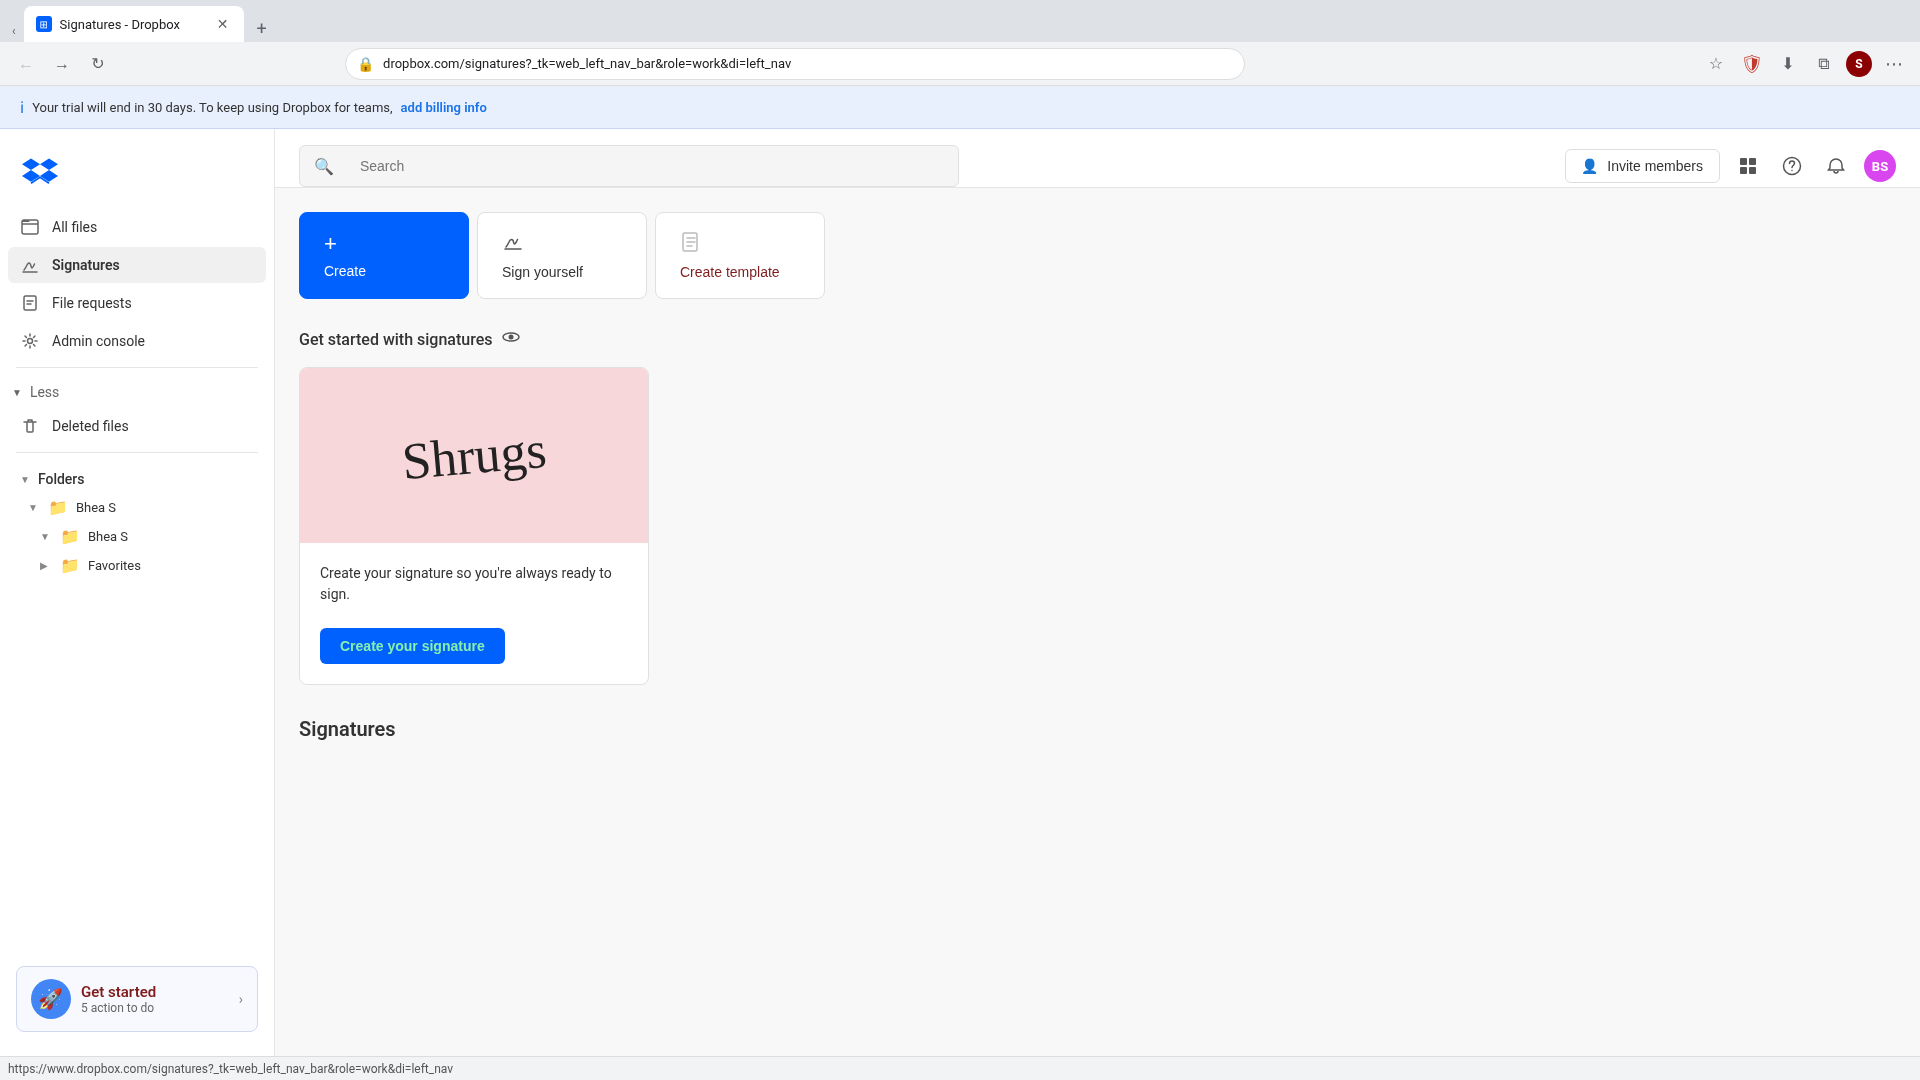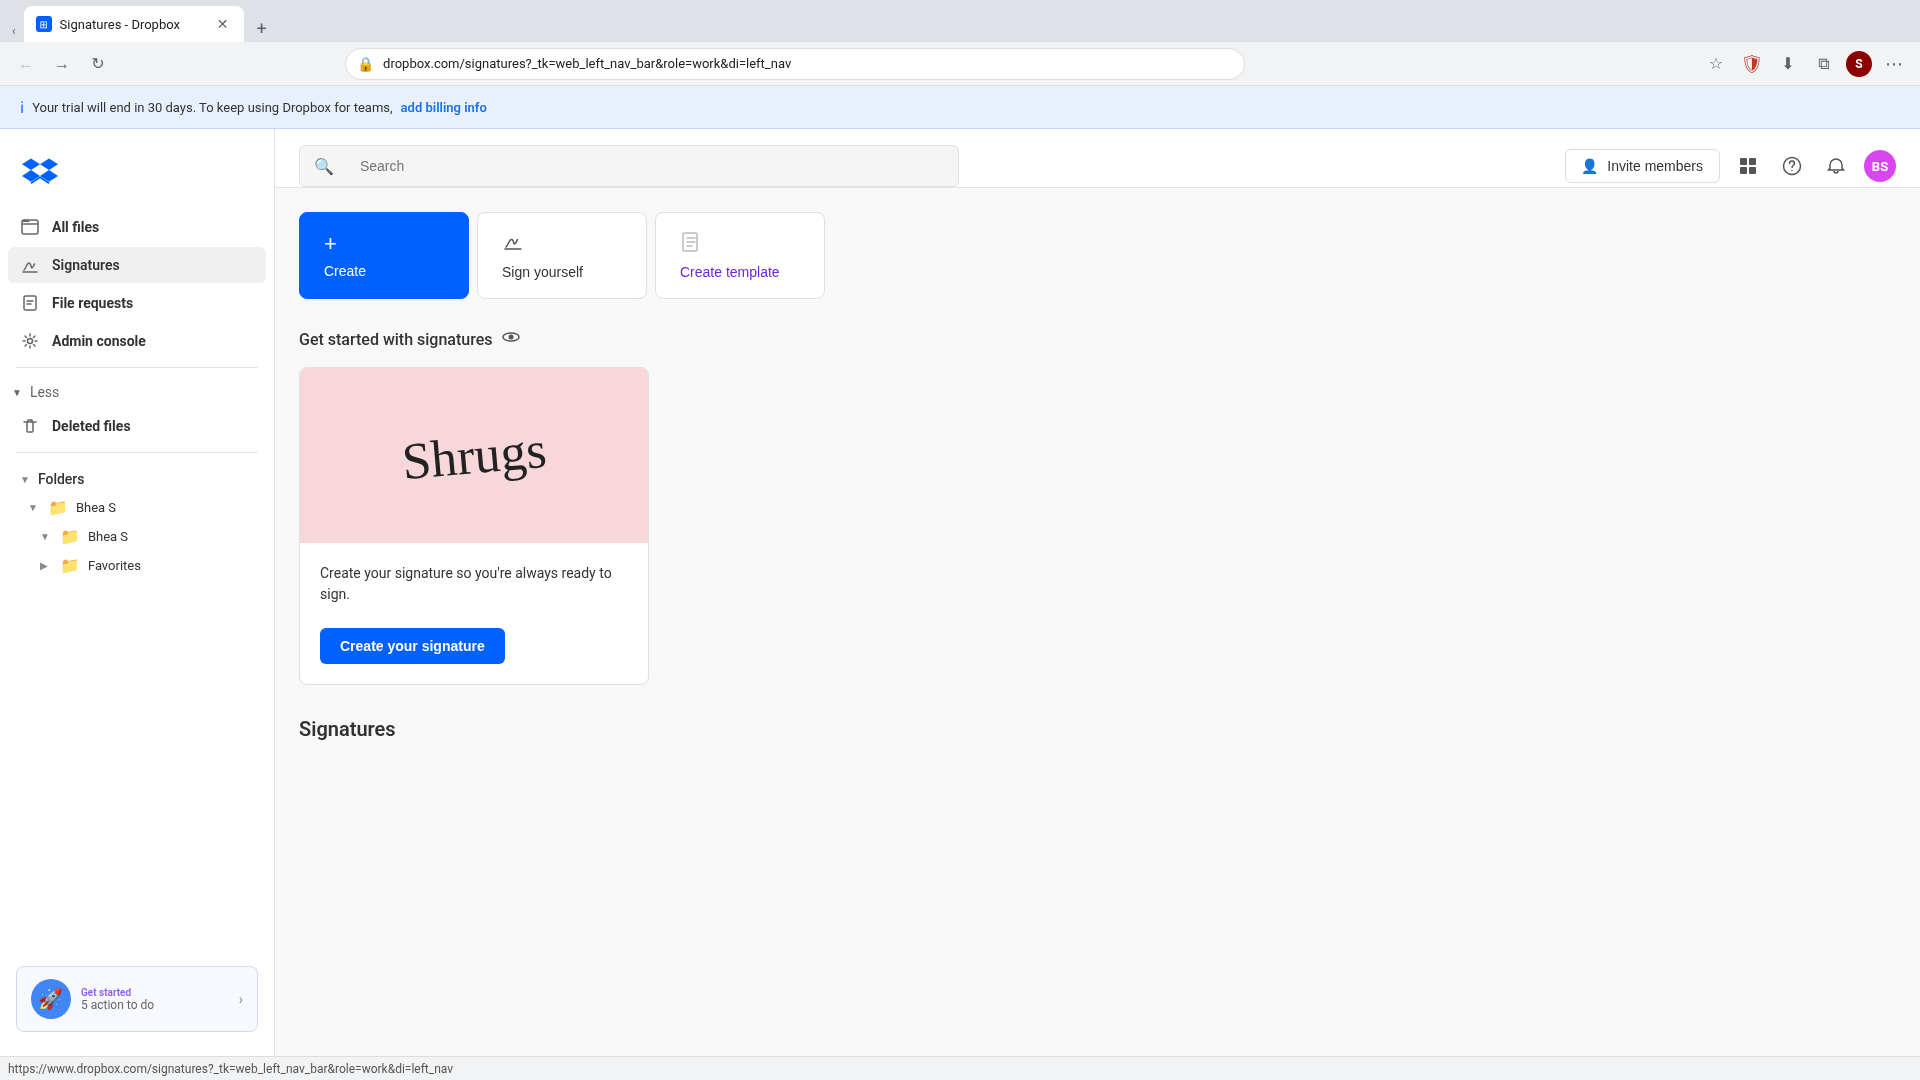--- a/index.html
+++ b/index.html
@@ -32,36 +32,36 @@
 
     
     .app-body { display: flex; flex: 1; overflow: hidden; background: #ffffff; }
 
     
     .sidebar { width: 275px; background: #ffffff; border-right: 1px solid #e5e5e5; display: flex; flex-direction: column; overflow-y: auto; flex-shrink: 0; padding: 16px 0; }
     .sidebar-logo { padding: 8px 20px 20px; }
     .dropbox-logo { width: 40px; height: 36px; display: flex; align-items: center; justify-content: center; }
     .dropbox-logo-svg { width: 36px; height: 32px; }
     .sidebar-nav { display: flex; flex-direction: column; gap: 2px; padding: 0 8px; }
-    .sidebar-item { display: flex; align-items: center; gap: 12px; padding: 8px 12px; border-radius: 6px; cursor: pointer; color: #333; font-size: 14px; font-weight: 700; }
+    .sidebar-item { display: flex; align-items: center; gap: 12px; padding: 8px 12px; border-radius: 6px; cursor: pointer; color: #333; font-size: 14px; font-weight: 400; }
     .sidebar-item.active { background: #f0f0f0; font-weight: 600; }
     .sidebar-item .item-icon { width: 20px; height: 20px; display: flex; align-items: center; justify-content: center; color: #666; font-size: 16px; }
     .sidebar-divider { height: 1px; background: #e5e5e5; margin: 8px 16px; }
     .less-toggle { display: flex; align-items: center; gap: 8px; padding: 8px 12px; cursor: pointer; color: #666; font-size: 14px; }
     .folders-section { padding: 4px 8px; }
     .folders-header { display: flex; align-items: center; gap: 8px; padding: 6px 12px; cursor: pointer; color: #333; font-size: 14px; font-weight: 500; }
     .folder-item { display: flex; align-items: center; gap: 8px; padding: 5px 12px 5px 20px; cursor: pointer; color: #333; font-size: 13px; border-radius: 4px; }
     .folder-item .folder-icon { color: #0061ff; font-size: 16px; }
     .sub-folder { padding-left: 36px; }
 
     
     .get-started-widget { margin: 8px 16px; background: #f8f9ff; border: 1px solid #d0d8f0; border-radius: 8px; padding: 12px 14px; display: flex; align-items: center; gap: 10px; cursor: pointer; }
     .rocket-icon { width: 40px; height: 40px; background: #4285f4; border-radius: 50%; display: flex; align-items: center; justify-content: center; font-size: 20px; flex-shrink: 0; }
     .get-started-text { flex: 1; }
-    .get-started-title { font-size: 10px; font-weight: 600; color: #8b5cf6; }
+    .get-started-title { font-size: 15px; font-weight: 600; color: #7f1d1d; }
     .get-started-subtitle { font-size: 12px; color: #666; }
     .chevron-right { color: #888; font-size: 14px; }
 
     
     .main-content { flex: 1; overflow-y: auto; background: #f8f8f8; }
     .main-header { background: #ffffff; padding: 16px 24px 0; border-bottom: 1px solid #e5e5e5; display: flex; align-items: center; gap: 16px; }
     .search-bar { flex: 1; max-width: 660px; background: #f5f5f5; border: 1px solid #e0e0e0; border-radius: 6px; height: 42px; display: flex; align-items: center; padding: 0 14px; gap: 8px; }
     .search-bar .search-icon { color: #888; font-size: 16px; }
     .search-bar input { background: none; border: none; outline: none; font-size: 14px; color: #333; flex: 1; margin-left: 18px; }
     .header-actions { margin-left: auto; display: flex; align-items: center; gap: 12px; }
@@ -83,21 +83,21 @@
     .section-title-row { display: flex; align-items: center; gap: 8px; margin-bottom: 16px; }
     .section-title { font-size: 16px; font-weight: 500; color: #333; }
     .eye-icon { color: #555; font-size: 18px; cursor: pointer; }
 
     
     .signature-promo-card { background: #ffffff; border: 1px solid #e0e0e0; border-radius: 8px; overflow: hidden; max-width: 350px; }
     .signature-image { background: #f8d7da; height: 175px; display: flex; align-items: center; justify-content: center; }
     .signature-cursive { font-family: 'Brush Script MT', cursive; font-size: 52px; color: #222; transform: rotate(-5deg); display: inline-block; }
     .signature-card-body { padding: 20px; }
     .signature-card-text { font-size: 14px; color: #333; margin-bottom: 23px; line-height: 1.5; }
-    .create-sig-btn { background: #0061ff; color: #ffffff; border: none; border-radius: 6px; padding: 10px 20px; font-size: 14px; font-weight: 600; cursor: pointer; }
+    .create-sig-btn { background: #0061ff; color: #86efac; border: none; border-radius: 6px; padding: 10px 20px; font-size: 14px; font-weight: 600; cursor: pointer; }
 
     
     .signatures-section { margin-top: 32px; }
     .signatures-section-title { font-size: 20px; font-weight: 600; color: #333; margin-bottom: 16px; }
 
     
     .status-bar { background: #f1f3f4; border-top: 1px solid #ddd; padding: 4px 8px; font-size: 12px; color: #555; height: 24px; display: flex; align-items: center; }
   </style>
 </head>
 <body>
@@ -300,21 +300,21 @@
             </span>
             <span>Sign yourself</span>
           </button>
           <button class="action-btn disabled">
             <span class="btn-icon">
               <svg width="22" height="22" viewBox="0 0 22 22" fill="none">
                   <rect x="3" y="2" width="14" height="18" rx="1.5" stroke="#bbb" stroke-width="1.5"></rect>
                   <path d="M7 7h8M7 11h8M7 15h5" stroke="#bbb" stroke-width="1.5" stroke-linecap="round"></path>
                 </svg>
             </span>
-            <span style="color:#6d28d9;">Create template</span>
+            <span style="color:#7f1d1d;">Create template</span>
           </button>
         </div>
 
         <div class="section-title-row">
           <span class="section-title">Get started with signatures</span>
           <span class="eye-icon">
             <svg width="20" height="20" viewBox="0 0 20 20" fill="none">
                 <ellipse cx="10" cy="10" rx="8" ry="4" stroke="#555" stroke-width="1.5"></ellipse>
                 <circle cx="10" cy="10" r="2.5" fill="#555"></circle>
               </svg>

